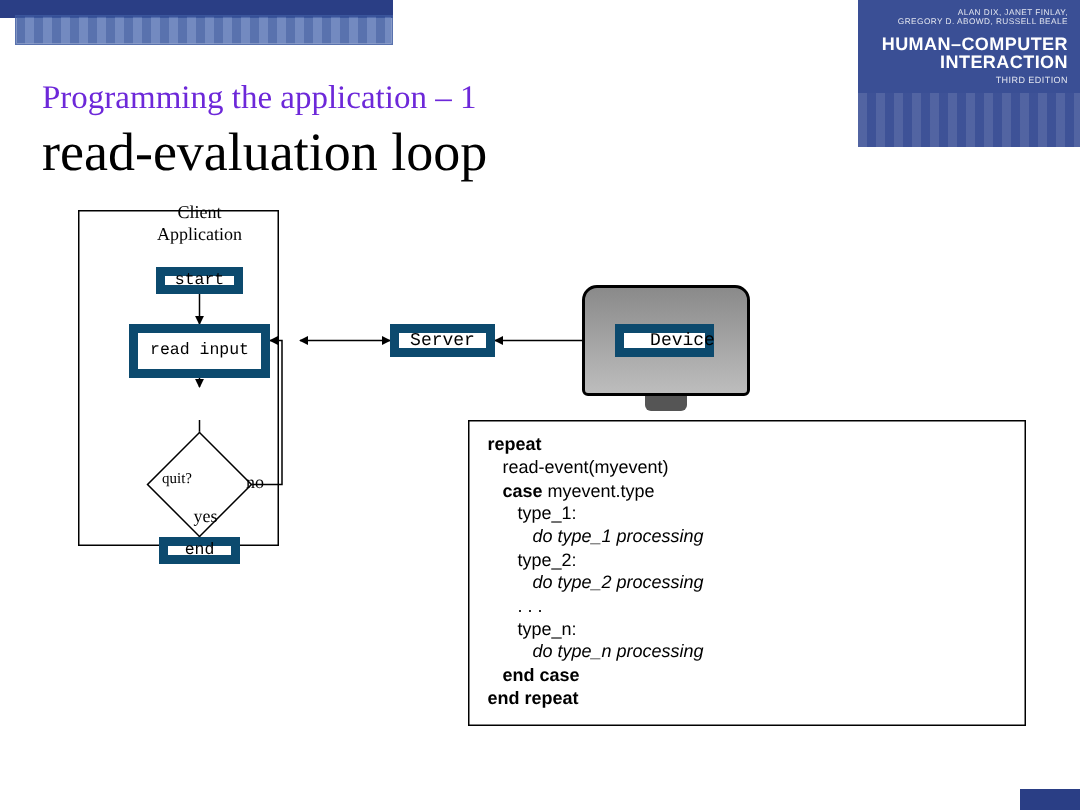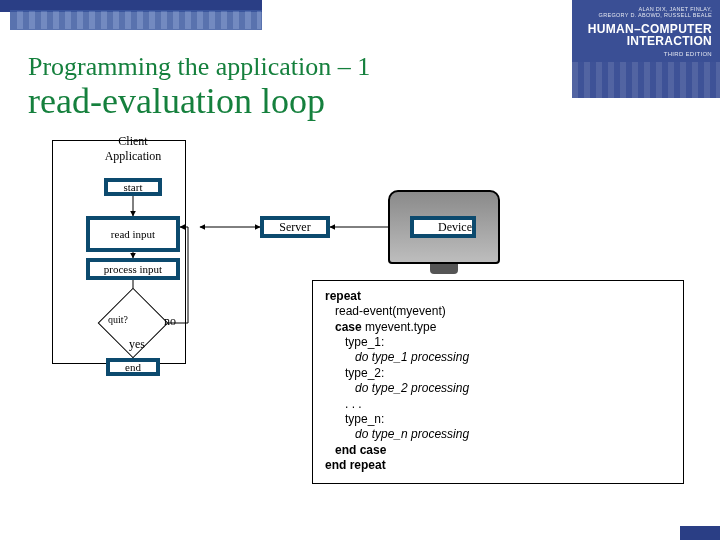--- a/index.html
+++ b/index.html
@@ -89,49 +89,49 @@
       rgba(255,255,255,.12) 0 6px,
       rgba(255,255,255,.02) 6px 12px
     );
   }
 
   
   .heading1 {
     position: absolute;
     left: 28px; top: 52px;
     font-family: "Comic Sans MS", "Comic Sans", cursive;
-    font-size: 26px;
-    color: #15803d;
+    font-size: 22px;
+    color: #6d28d9;
   }
   .heading2 {
     position: absolute;
     left: 28px; top: 80px;
     font-family: "Comic Sans MS", "Comic Sans", cursive;
     font-size: 36px;
-    color: #15803d;
+    color: #000000;
   }
 
   
   .flow {
     position: absolute;
     left: 52px; top: 140px;
     width: 460px;
     height: 260px;
   }
   .flow svg { position: absolute; inset: 0; }
   .fbox {
     position: absolute;
-    border: 4px solid #0c4a6e;
+    border: 6px solid #0c4a6e;
     font-size: 11px;
     text-align: center;
     background: #fff;
     display: flex;
     align-items: center;
     justify-content: center;
-    font-family: Liberation Serif, serif;
+    font-family: Liberation Mono, monospace;
   }
   .flabel {
     position: absolute;
     font-size: 12px;
     font-family: "Times New Roman", serif;
     text-align: center;
   }
   .client-title { left: 34px; top: -6px; width: 94px; }
   .client-outer { left: 14px; top: 30px; width: 134px; height: 224px; border: 1px solid #000; }
   .b-start   { left: 52px; top: 38px;  width: 58px; height: 18px; }
@@ -243,21 +243,20 @@
 
     <polyline points="106,183 136,183 136,87 128,87" fill="none" stroke="#000" marker-end="url(#ah)"></polyline>
 
     <line x1="148" y1="87" x2="208" y2="87" stroke="#000" marker-start="url(#ah)" marker-end="url(#ah)"></line>
 
     <line x1="278" y1="87" x2="358" y2="87" stroke="#000" marker-start="url(#ah)" marker-end="url(#ah)"></line>
   </svg>
 
   <div class="fbox b-start">start</div>
   <div class="fbox b-read">read input</div>
-  <div class="fbox b-process">process input</div>
 
   <div class="diamond"></div>
   <div class="diamond-label">quit?</div>
   <div class="flabel no-label">no</div>
   <div class="flabel yes-label">yes</div>
 
   <div class="fbox b-end">end</div>
 
   <div class="monitor"></div>
   <div class="monitor-stand"></div>

